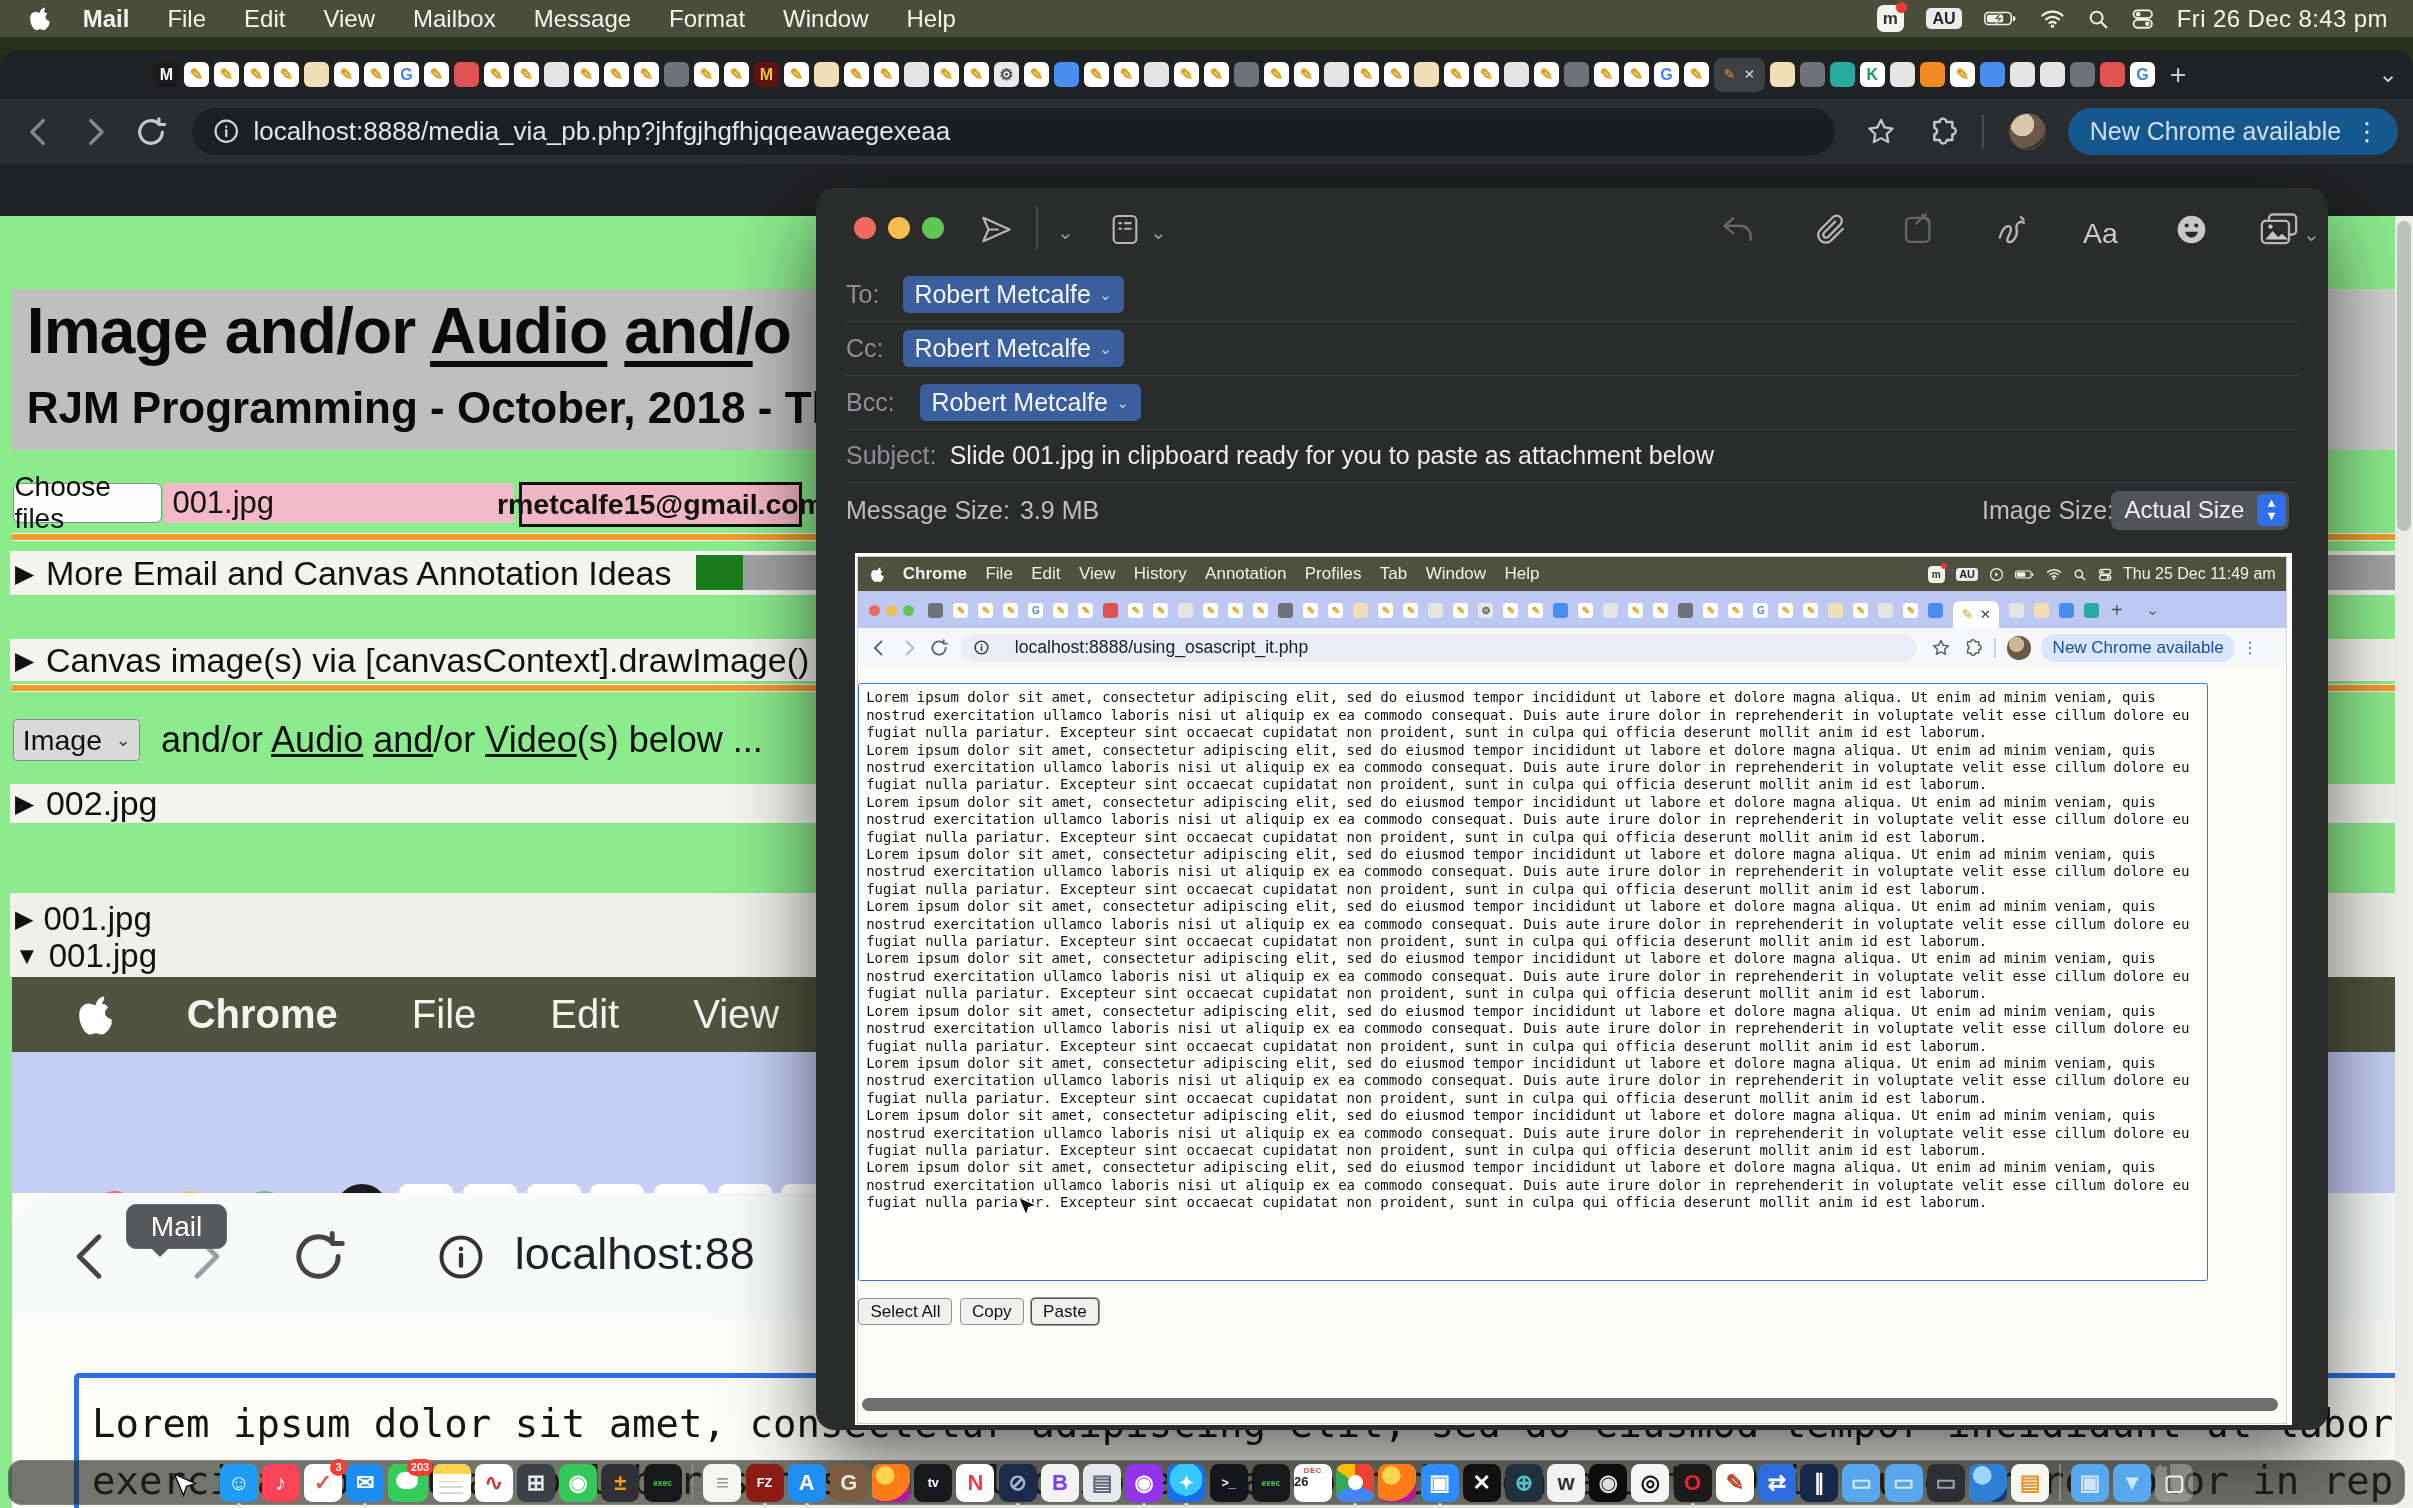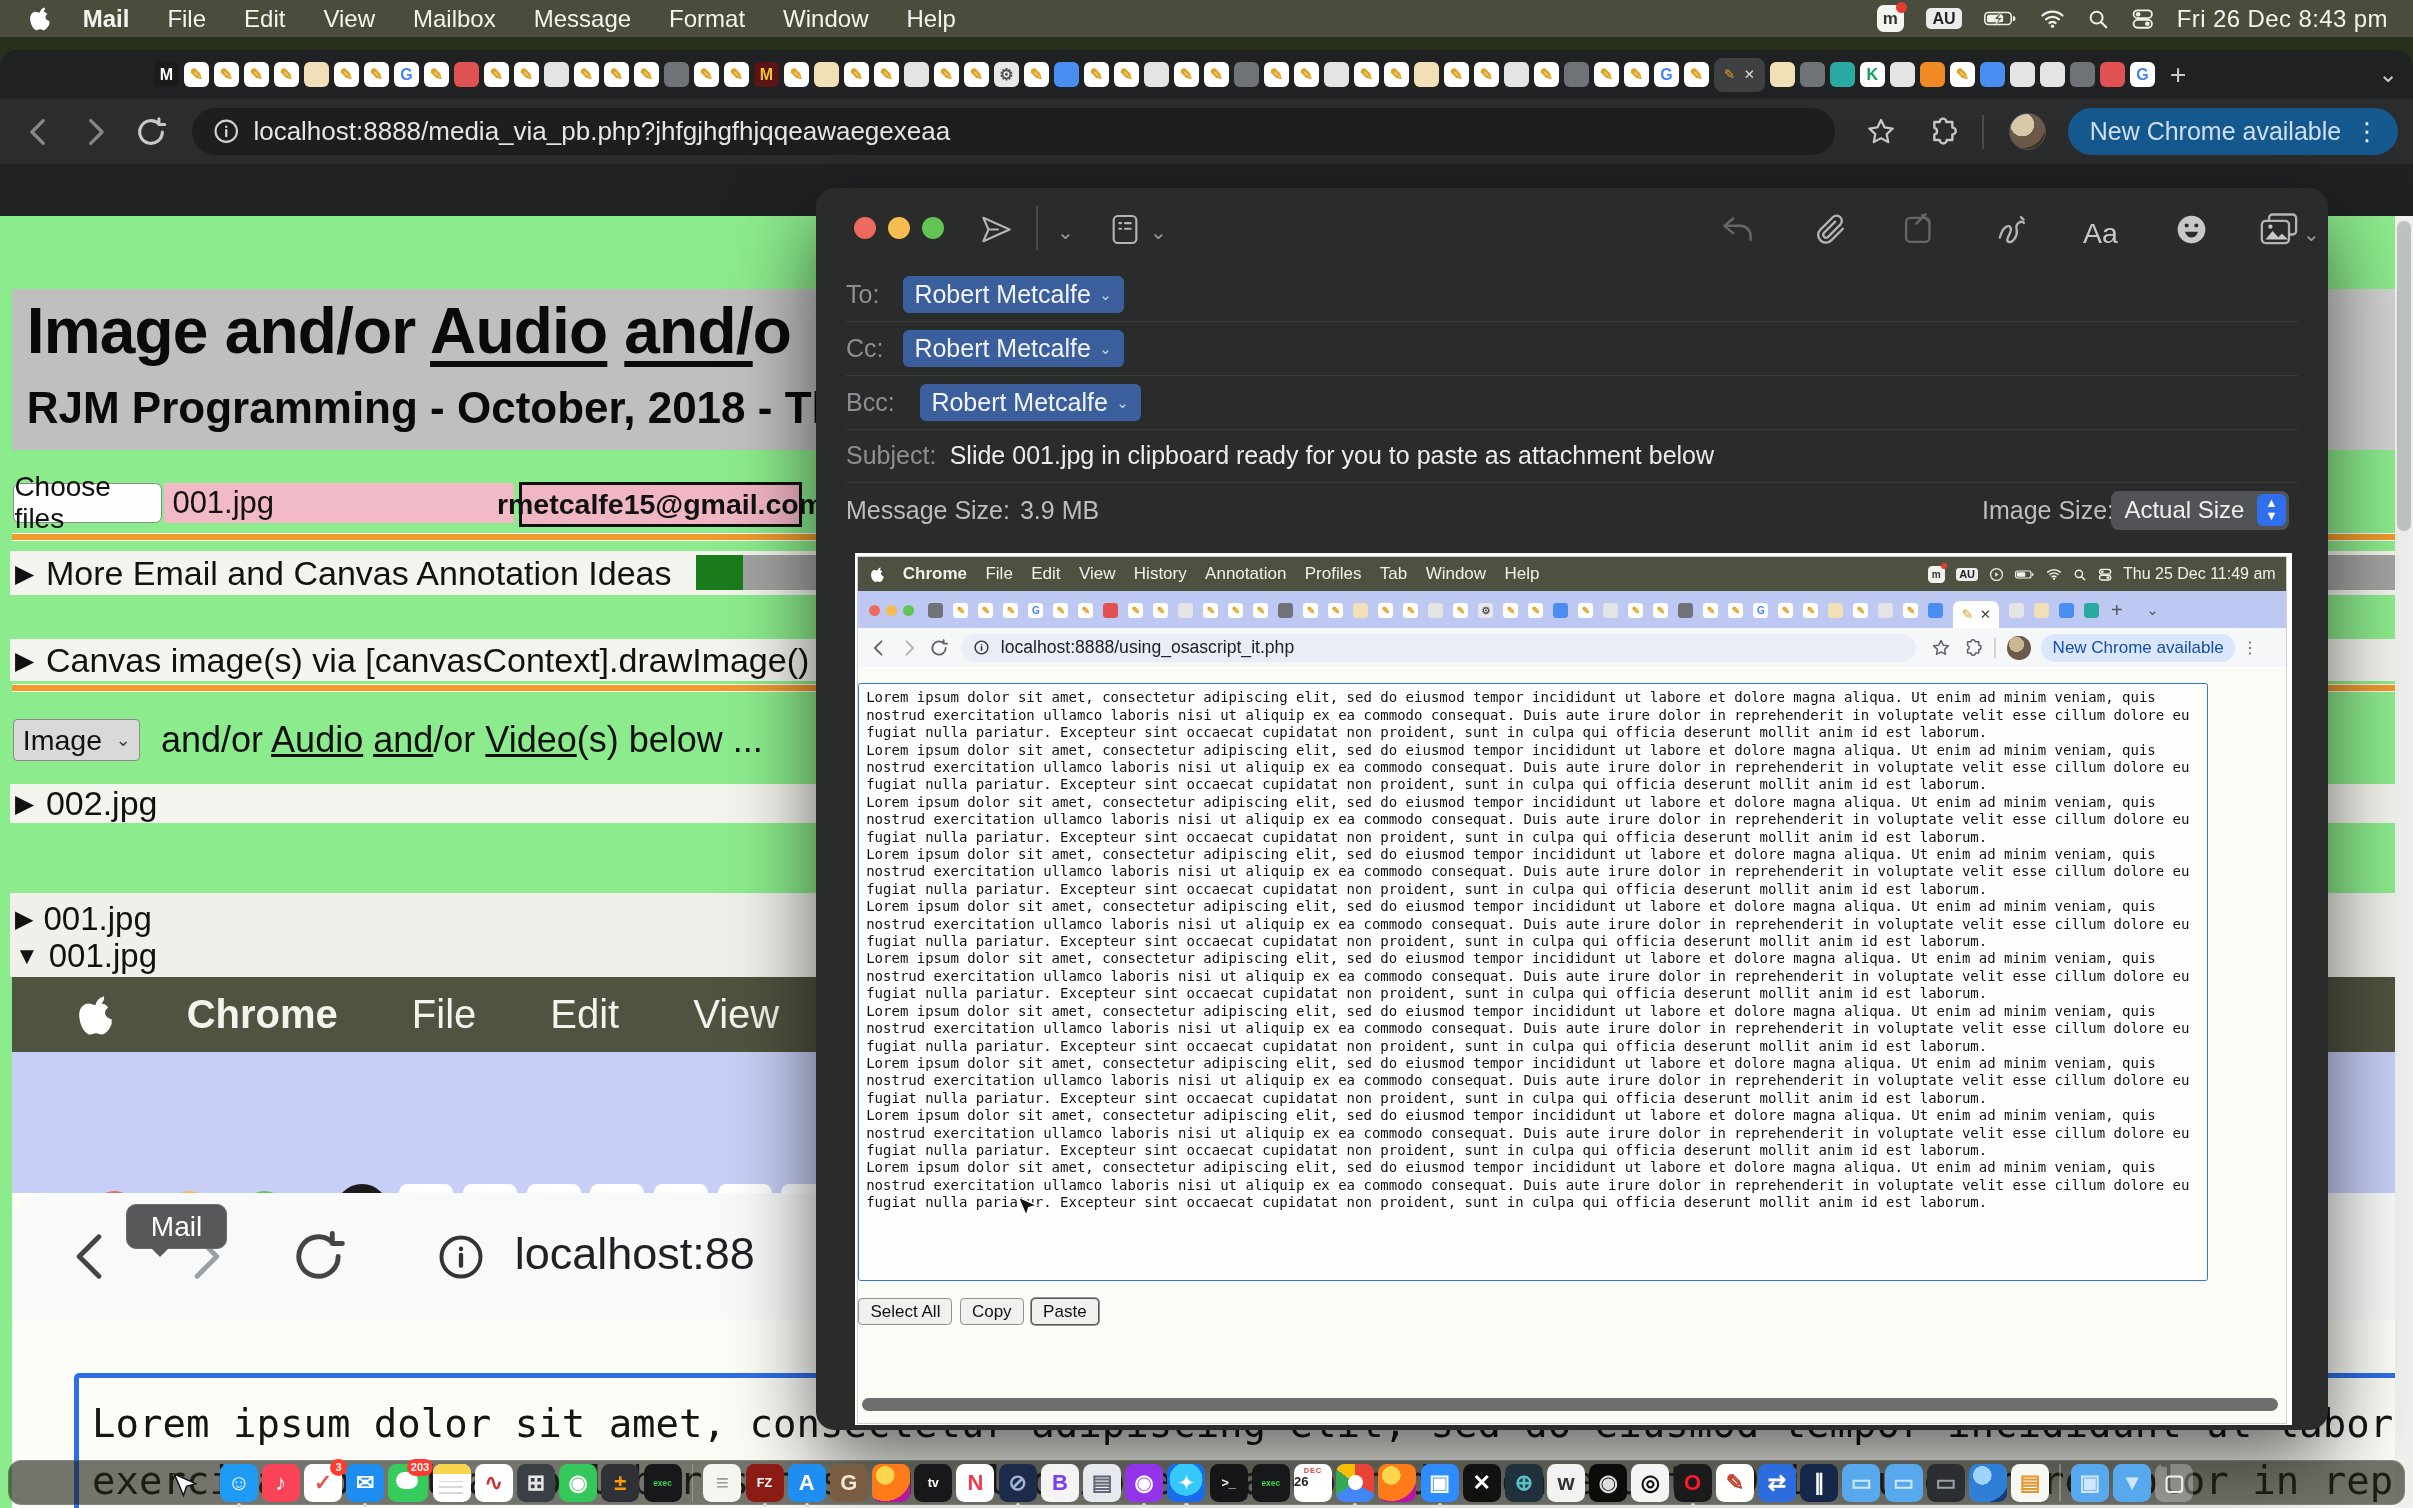--- a/index.html
+++ b/index.html
@@ -105,21 +105,21 @@
 .in-status{margin-left:auto;display:flex;align-items:center;gap:11px;padding-right:10px;font-size:16px}
 .in-appico{position:relative;width:17px;height:17px;background:#f3f3ee;border-radius:4.2px;color:#333;font-size:10px;font-weight:bold;display:flex;align-items:center;justify-content:center}
 .in-appico .dotr{position:absolute;right:-2.5px;top:-2.5px;width:5.9px;height:5.9px;border-radius:50%;background:#e83b30}
 .in-aubox{background:#ececec;color:#222;font-weight:bold;font-size:11px;border-radius:3.4px;padding:0.8px 3.4px}
 .in-tabs{position:absolute;left:0;top:34px;width:100%;height:38px;background:#bdc9f2;display:flex;align-items:center;padding-left:11.7px}
 .in-light{width:11px;height:11px;border-radius:50%;margin-right:5.9px}
 .in-tabrow{display:flex;align-items:center;gap:10px;margin-left:8.4px}
 .itf{width:15px;height:15px;border-radius:3.4px;display:flex;align-items:center;justify-content:center;font-size:10px;font-weight:bold}
 .in-active{display:flex;align-items:center;gap:6.7px;background:#fff;border-radius:6.7px 6.7px 0 0;height:28.5px;margin-top:9.2px;padding:0 8.4px;color:#444}
 .in-toolbar{position:absolute;left:0;top:71px;width:100%;height:39px;background:#f6f7f9;display:flex;align-items:center;color:#5f6368}
-.in-urlpill{display:flex;align-items:center;gap:11px;height:28.5px;background:#e9edf6;border-radius:14.2px;margin-left:11.7px;width:955px;padding:0 11.7px;color:#333}
+.in-urlpill{display:flex;align-items:center;gap:25px;height:28.5px;background:#e9edf6;border-radius:14.2px;margin-left:11.7px;width:955px;padding:0 11.7px;color:#333}
 .in-url{font-size:17.6px;color:#202124}
 .in-update{display:flex;align-items:center;background:#d9e6fc;color:#174ea6;font-size:17px;border-radius:14.2px;height:28.5px;padding:0 11.7px;margin-left:10px}
 .in-avatar{width:23.5px;height:23.5px;border-radius:50%;background:radial-gradient(circle at 40% 35%,#cbb796 0 35%,#6b5a4a 36% 75%,#463b2c 76%);margin-left:11.7px}
 .in-content{position:absolute;left:0;top:111px;width:100%;bottom:0;background:#fcfcf7}
 .ta{position:absolute;left:0.8px;top:15px;width:1350px;height:598px;border:1.7px solid #3273e8;border-radius:2.5px;background:#fefefc;overflow:hidden}
 .ta pre{font-family:"DejaVu Sans Mono",monospace;font-size:14px;line-height:17.4px;color:#111;padding:5px 0 0 6.7px;white-space:pre-wrap;width:1341px}
 .btnrow{position:absolute;left:0.8px;top:630px;display:flex;gap:7.5px}
 .pbtn{background:#f0f0ef;border:1.3px solid #8f8f8f;border-radius:4.2px;font-size:17px;color:#111;padding:2.5px 11px;font-family:"Liberation Sans",sans-serif}
 .pbtn.focus{border-color:#555;box-shadow:0 0 0 0.8px #777}
 .hscroll{position:absolute;left:6.7px;top:845px;width:1416px;height:12.6px;background:#6e6e6e;border-radius:6.7px}

